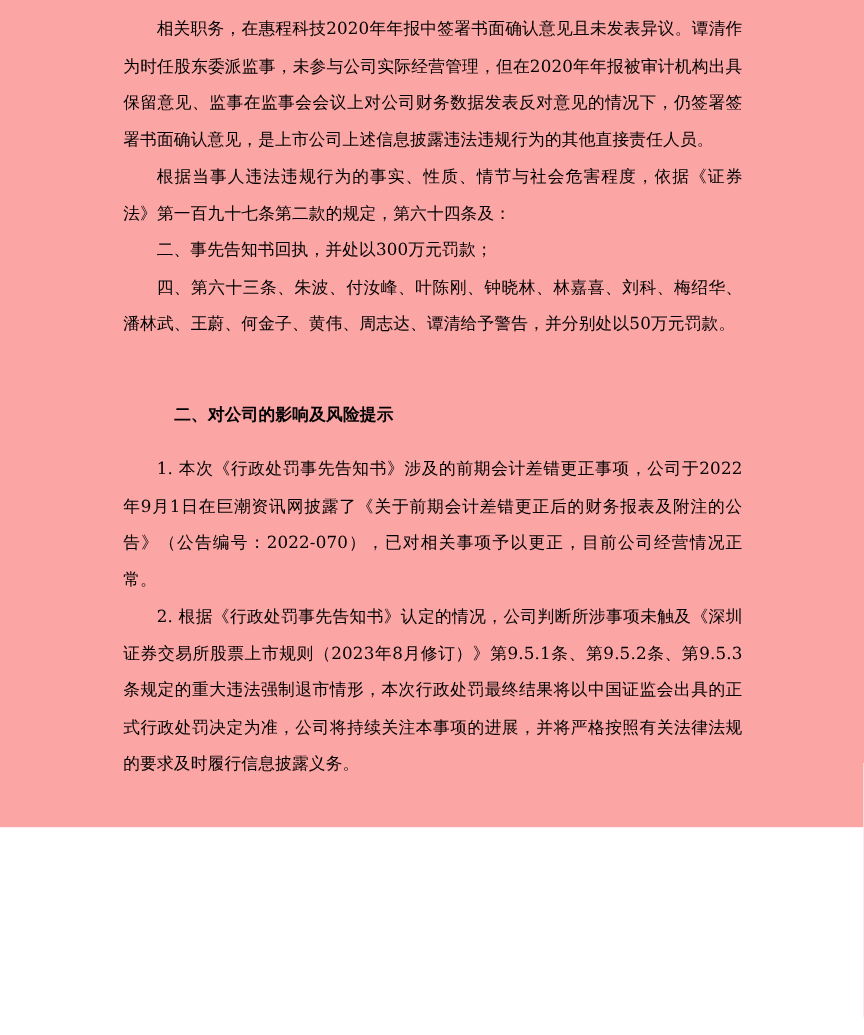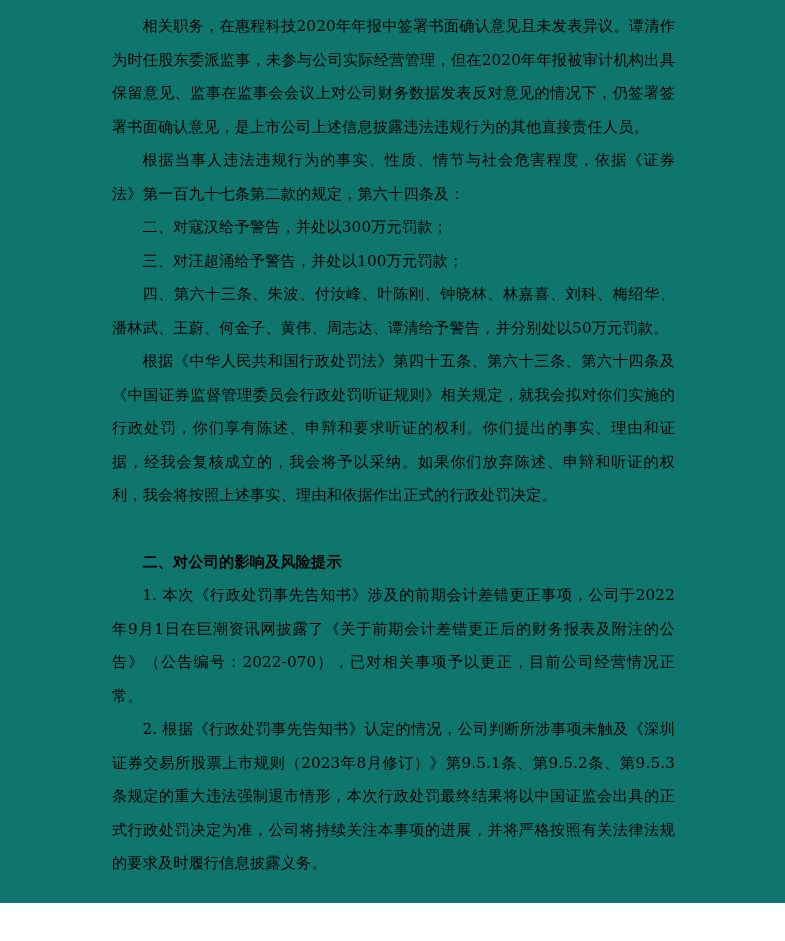--- a/index.html
+++ b/index.html
@@ -10,60 +10,58 @@
   body {
     width: 785px;
     height: 941px;
     font-family: "DejaVu Serif", "Liberation Serif", serif;
     color: #000000;
     overflow: hidden;
   }
   .page {
     box-sizing: border-box;
     width: 785px;
-    height: 903px;
+    height: 752px;
     padding: 10px 110px 0 112px;
-    background: #0f766e;
+    background: #fca5a5;
   }
   .doc-body {
     font-size: 15.2px;
     line-height: 33.5px;
     text-align: justify;
     text-justify: inter-ideograph;
     letter-spacing: 0.15px;
   }
   p.para {
     margin: 0;
     text-indent: 2em;
     white-space: normal;
   }
   h2.section-heading {
-    margin: 0;
+    margin: 16px;
     font-size: 15.2px;
     line-height: 33.5px;
     font-weight: bold;
     text-indent: 2em;
     font-family: "DejaVu Sans", "Liberation Sans", sans-serif;
   }
   .gap {
     height: 33px;
   }
 </style>
 </head>
 <body>
 
 <div class="page">
   <div class="doc-body">
 
     <p class="para">相关职务，在惠程科技2020年年报中签署书面确认意见且未发表异议。谭清作为时任股东委派监事，未参与公司实际经营管理，但在2020年年报被审计机构出具保留意见、监事在监事会会议上对公司财务数据发表反对意见的情况下，仍签署签署书面确认意见，是上市公司上述信息披露违法违规行为的其他直接责任人员。</p>
     <p class="para">根据当事人违法违规行为的事实、性质、情节与社会危害程度，依据《证券法》第一百九十七条第二款的规定，第六十四条及：</p>
-    <p class="para">二、对寇汉给予警告，并处以300万元罚款；</p>
-    <p class="para">三、对汪超涌给予警告，并处以100万元罚款；</p>
+    <p class="para">二、事先告知书回执，并处以300万元罚款；</p>
     <p class="para">四、第六十三条、朱波、付汝峰、叶陈刚、钟晓林、林嘉喜、刘科、梅绍华、潘林武、王蔚、何金子、黄伟、周志达、谭清给予警告，并分别处以50万元罚款。</p>
-    <p class="para">根据《中华人民共和国行政处罚法》第四十五条、第六十三条、第六十四条及《中国证券监督管理委员会行政处罚听证规则》相关规定，就我会拟对你们实施的行政处罚，你们享有陈述、申辩和要求听证的权利。你们提出的事实、理由和证据，经我会复核成立的，我会将予以采纳。如果你们放弃陈述、申辩和听证的权利，我会将按照上述事实、理由和依据作出正式的行政处罚决定。</p>
 
     <div class="gap"></div>
 
     <h2 class="section-heading">二、对公司的影响及风险提示</h2>
 
     <p class="para">1. 本次《行政处罚事先告知书》涉及的前期会计差错更正事项，公司于2022年9月1日在巨潮资讯网披露了《关于前期会计差错更正后的财务报表及附注的公告》（公告编号：2022-070），已对相关事项予以更正，目前公司经营情况正常。</p>
     <p class="para">2. 根据《行政处罚事先告知书》认定的情况，公司判断所涉事项未触及《深圳证券交易所股票上市规则（2023年8月修订）》第9.5.1条、第9.5.2条、第9.5.3条规定的重大违法强制退市情形，本次行政处罚最终结果将以中国证监会出具的正式行政处罚决定为准，公司将持续关注本事项的进展，并将严格按照有关法律法规的要求及时履行信息披露义务。</p>
 
   </div>
 </div>

